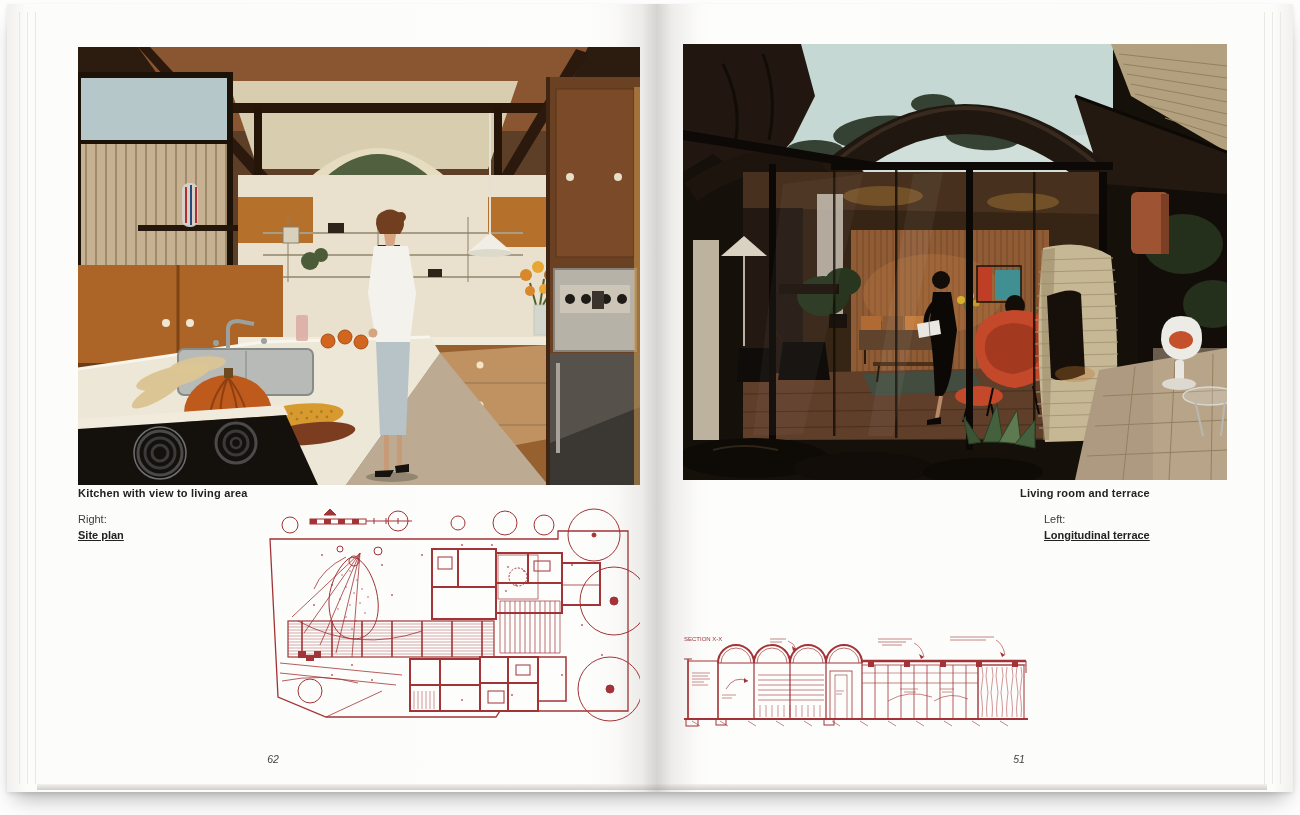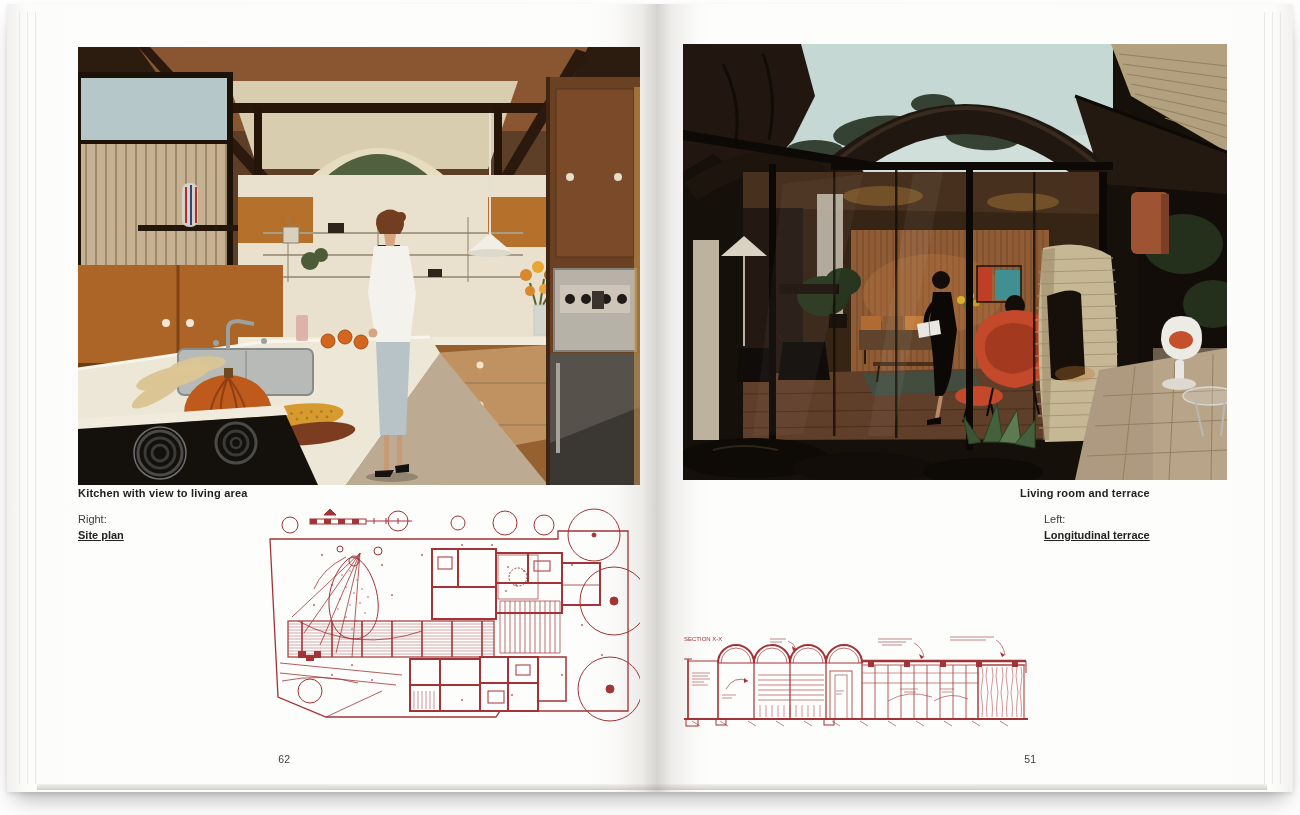--- a/index.html
+++ b/index.html
@@ -20,21 +20,21 @@
   .edge-r{position:absolute;right:12px;top:8px;bottom:8px;width:24px;
            background:repeating-linear-gradient(270deg,#e9e8e5 0 1px,rgba(0,0,0,0) 1px 8px);}
   .edge-b{position:absolute;left:30px;right:26px;bottom:2px;height:6px;
            background:linear-gradient(#f2f1ef,#cfcecb);}
   .photo{position:absolute;display:block;}
   .drawing{position:absolute;display:block;}
   .caption{position:absolute;font-size:11px;font-weight:bold;color:#222222;letter-spacing:.2px;}
   .refcap{position:absolute;font-size:11px;color:#222222;}
   .refcap .lbl{font-weight:normal;color:#3b3b3b;margin-bottom:4px;}
   .refcap .ttl{font-weight:bold;text-decoration:underline;}
-  .pagenum{position:absolute;width:34px;text-align:right;font-size:10.5px;color:#3f3f3f;}
+  .pagenum{position:absolute;width:34px;text-align:center;font-size:10.5px;color:#3f3f3f;font-style:italic;}
 </style>
 </head>
 <body>
 
 <div class="stage">
 
   <div class="book-bg">
     <div class="sheen-left"></div>
     <div class="sheen-right"></div>
     <div class="edge-l"></div>

